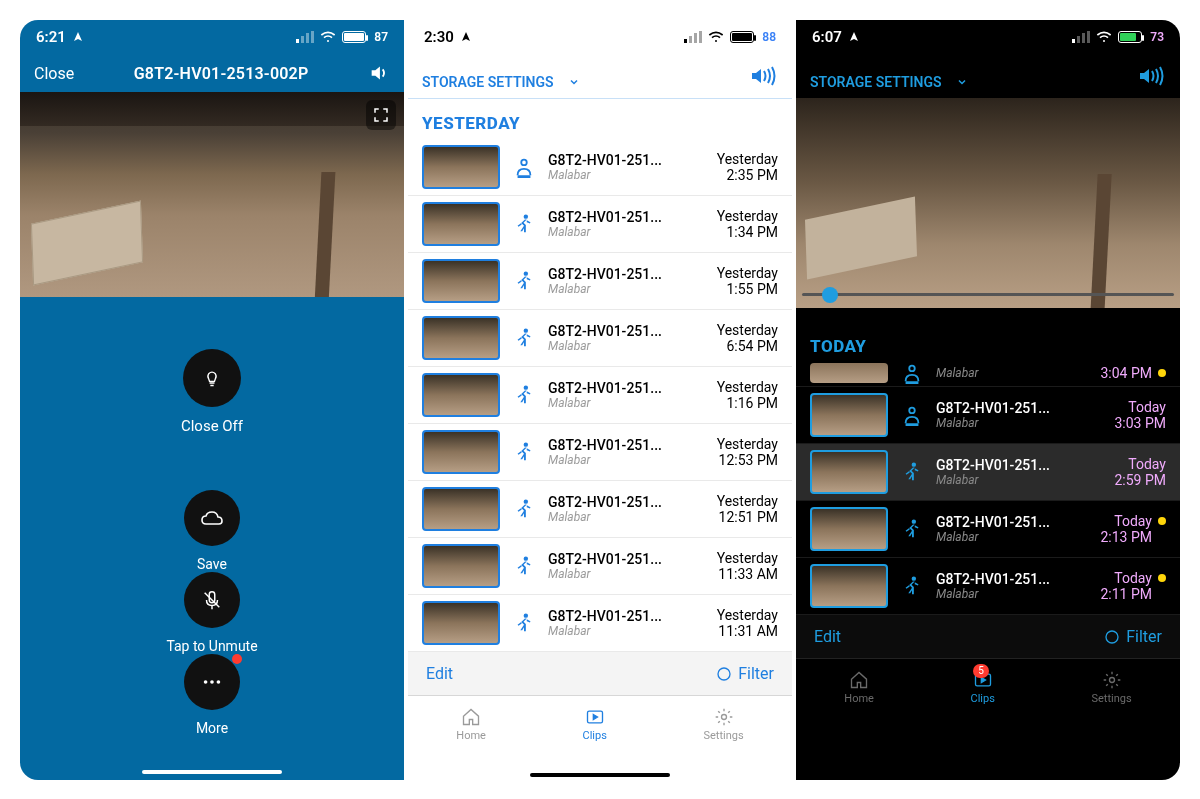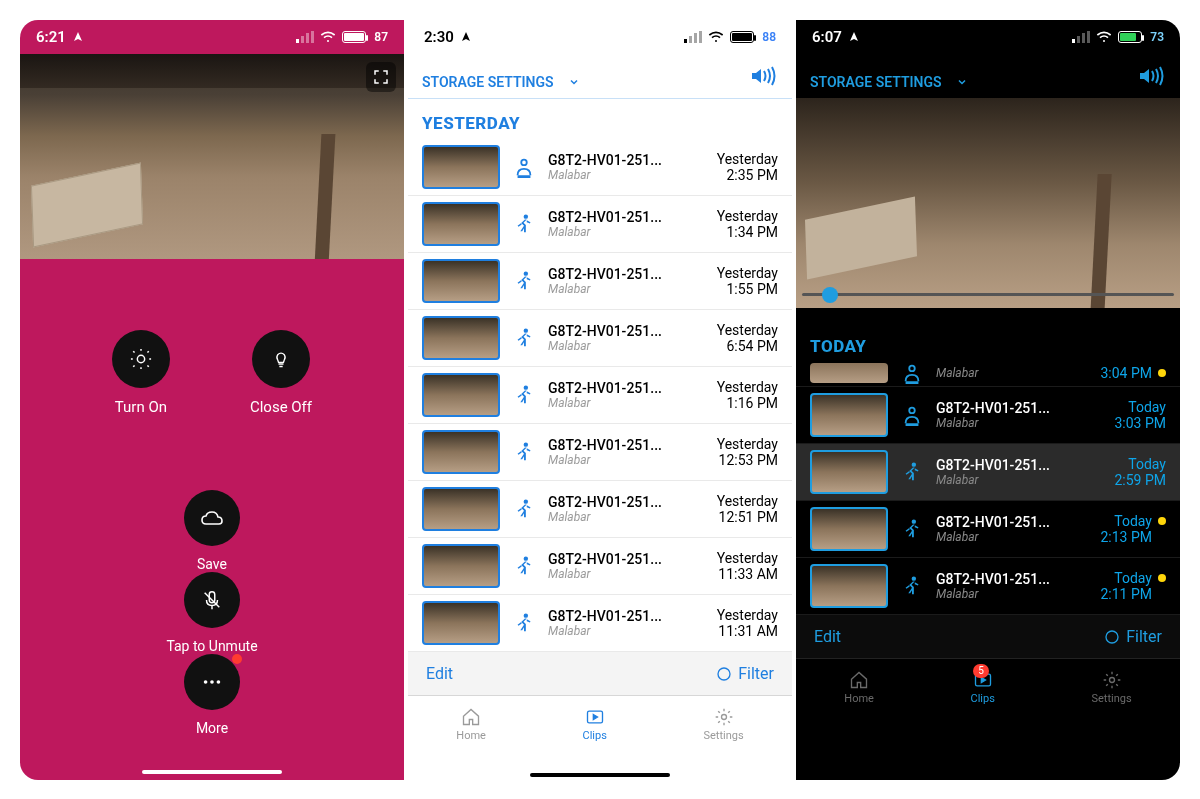--- a/index.html
+++ b/index.html
@@ -45,21 +45,21 @@
   .batt-box::after {
     content:""; position:absolute; right:-3px; top:3px; width:2px; height:6px; background:currentColor; border-radius:1px;
   }
   .batt-fill { height:8px; border-radius:1px;}
   .batt-fill.b87 { width:20px; background:#fff;}
   .batt-fill.b88 { width:20px; background:#000;}
   .batt-fill.b73 { width:16px; background:#30d158;}
   .batt-label { font-size:12px; font-weight:600; margin-left:2px;}
 
   
-  .p1 { background:#be185d; color:#fff; border-radius:18px 0 0 18px;}
+  .p1 { background:#0369a1; color:#fff; border-radius:18px 0 0 18px;}
   .p1 .topbar {
     display:flex; align-items:center; justify-content:space-between;
     padding:8px 14px; font-size:16px;
   }
   .p1 .topbar .title { font-weight:600; letter-spacing:0.2px;}
   .p1 .live-video {
     height:205px; position:relative; overflow:hidden;
     background: linear-gradient(to bottom,
       #383028 0%, #4a4036 20%, #7d684f 40%, #9b836a 60%, #b09880 100%);
   }
@@ -151,21 +151,21 @@
   .p2 .tabbar { color:#9a9a9a;}
   .p2 .tabbar .tab.active { color:#1f7fe0;}
   .tab-badge { position:absolute; top:-6px; right:6px; background:#ff3b30; color:#fff; font-size:10px; border-radius:8px; padding:0 5px; line-height:14px;}
   .p2 .home-indicator {
     position:absolute; bottom:3px; left:50%; transform:translateX(-50%);
     width:140px; height:4px; border-radius:3px; background:#000;
   }
 
   
   .p3 { background:#000; color:#fff; border-radius:0 18px 18px 0;}
-  .p3 .status-bar .batt-label { color:#7dd3fc;}
+  .p3 .status-bar .batt-label { color:#f0abfc;}
   .p3 .subheader {
     display:flex; align-items:center; justify-content:space-between;
     padding:8px 14px; color:#1f9de0; font-size:14px; font-weight:600;
   }
   .p3 .video-area {
     height:210px;
     background: linear-gradient(to bottom,#2c241c 0%, #6a5844 40%, #9e876e 70%, #b89f85 100%);
     position:relative; overflow:hidden;
   }
   .p3 .video-area .post {
@@ -187,21 +187,21 @@
   }
   .p3 .section-label {
     color:#1f9de0; font-size:17px; font-weight:800; letter-spacing:.5px;
     padding:28px 14px 4px;
   }
   .p3 .clip-list .clip-row { border-bottom:1px solid #1b1b1b;}
   .p3 .clip-row .thumb { border:2px solid #1f9de0;}
   .p3 .clip-row .icon { color:#1f9de0;}
   .p3 .clip-row .mid .name { color:#fff;}
   .p3 .clip-row .mid .loc { color:#8a8a8a;}
-  .p3 .clip-row .right { color:#0ea5e9;}
+  .p3 .clip-row .right { color:#f0abfc;}
   .p3 .clip-row.selected-row { background:#2b2b2b;}
   .p3 .clip-row.partial { padding-top:2px; padding-bottom:2px;}
   .p3 .clip-row.partial .thumb { width:78px; height:20px; border:none;
     background: linear-gradient(to bottom,#8b745b,#b69e85);}
   .p3 .clip-row .dot {
     width:8px; height:8px; border-radius:50%; background:#ffd60a; margin-left:6px; align-self:flex-start; margin-top:4px;
   }
   .p3 .right-wrap { display:flex; align-items:center;}
   .p3 .toolbar {
     display:flex; justify-content:space-between; padding:12px 18px;
@@ -237,43 +237,42 @@
             <path d="M6 10 Q12 5 18 10"></path>
             <circle cx="12" cy="15" r="1.5" fill="#fff" stroke="none"></circle>
           </svg>
         <span class="batt-box">
             <span class="batt-fill b87"></span>
           </span>
         <span class="batt-label">87</span>
       </div>
     </div>
 
+    <div class="topbar">
+      <span>Close</span>
+      <span class="title">G8T2-HV01-2513-002P</span>
+      <svg class="svg-icon" viewBox="0 0 24 24" fill="none" stroke="#fff" stroke-width="2">
+        <path d="M4 9 H8 L13 5 V19 L8 15 H4 Z" fill="#fff" stroke="none"></path>
+        <path d="M16 8 Q19 12 16 16"></path>
+      </svg>
+    </div>
 
     <div class="live-video">
       <div class="board"></div>
       <div class="post"></div>
       <div class="fullscreen-btn">
         <svg width="18" height="18" viewBox="0 0 24 24" fill="none" stroke="#fff" stroke-width="2">
           <path d="M4 9 V4 H9 M15 4 H20 V9 M20 15 V20 H15 M9 20 H4 V15"></path>
         </svg>
       </div>
     </div>
 
     <div class="controls-mid">
       <div class="iconbtn">
         <div class="circle">
-          <svg width="22" height="22" viewBox="0 0 24 24" fill="none" stroke="#fff" stroke-width="1.6">
-            <circle cx="12" cy="12" r="4"></circle>
-              <path d="M12 3 V1 M12 23 V21 M3 12 H1 M23 12 H21 M5 5 L3.5 3.5 M19 19 L20.5 20.5 M5 19 L3.5 20.5 M19 5 L20.5 3.5"></path>
-          </svg>
-        </div>
-        <span class="label">Turn On</span>
-      </div>
-      <div class="iconbtn">
-        <div class="circle">
           <svg width="20" height="20" viewBox="0 0 24 24" fill="none" stroke="#fff" stroke-width="1.6">
             <path d="M9 18 H15 M10 21 H14 M8 13 Q6 10 8 7 Q12 3 16 7 Q18 10 16 13 L15 16 H9 Z"></path>
           </svg>
         </div>
         <span class="label">Close Off</span>
       </div>
     </div>
 
     <div class="bottom-row">
       <div class="iconbtn">

